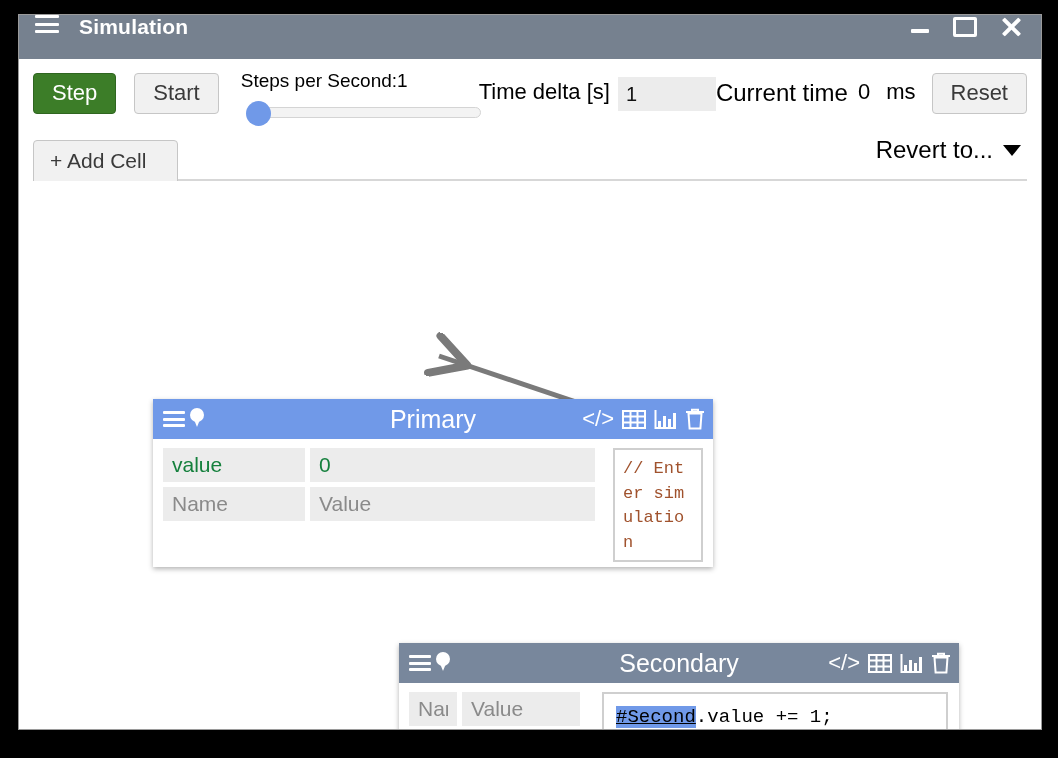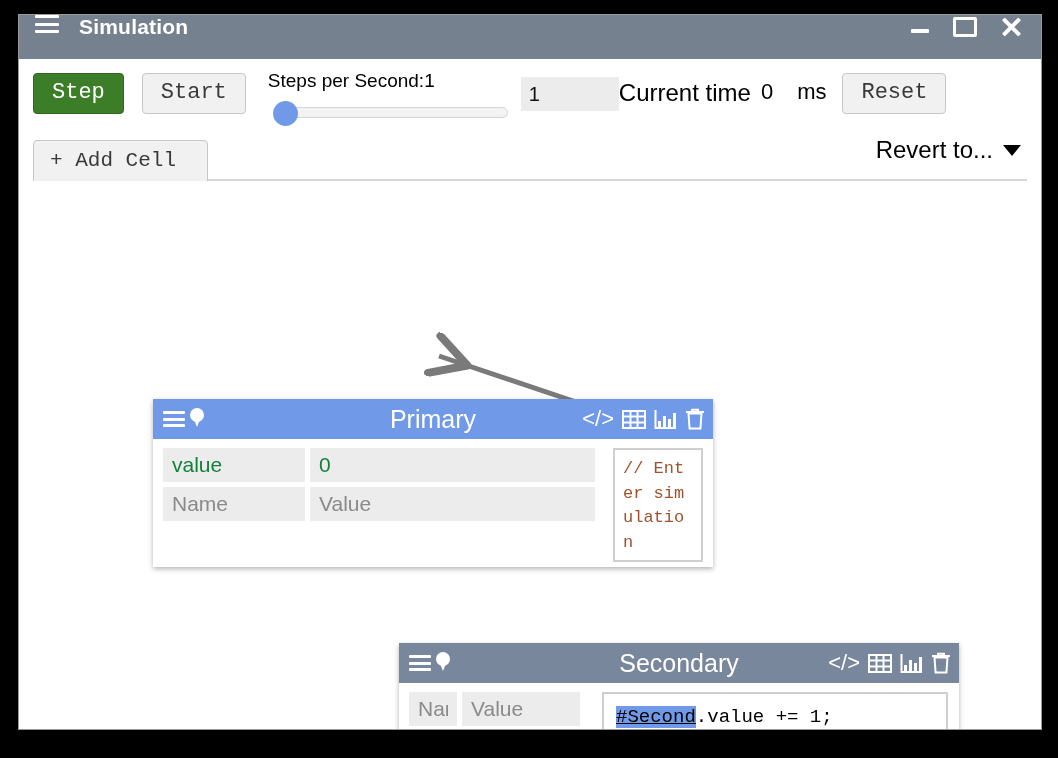--- a/index.html
+++ b/index.html
@@ -84,21 +84,21 @@
     height: 58px;
     position: relative;
   }
   #toolbar-divider {
     height: 2px;
     background: #d7d7d7;
     margin: 0 14px;
   }
 
   .btn {
-    font-family: Liberation Mono, monospace;
+    font-family: Liberation Sans, sans-serif;
     font-size: 22px;
     border-radius: 4px;
     padding: 6px 18px 8px 18px;
     cursor: pointer;
     line-height: 1.15;
     white-space: nowrap;
   }
   .btn-green {
     background: #3c7d28;
     color: #ffffff;
@@ -173,21 +173,21 @@
     font-size: 24px;
     color: #000000;
     white-space: nowrap;
   }
   #current-time-value {
     margin-left: 10px; margin-top: 10px;
     align-self: flex-start;
     font-size: 22px; color: #000000;
   }
   #current-time-unit {
-    margin-left: 24px; margin-top: 10px;
+    margin-left: 16px; margin-top: 10px;
     align-self: flex-start;
     font-size: 22px; color: #000000;
   }
   #reset-button {
     margin-left: 16px;
     margin-top: 4px;
     align-self: flex-start;
   }
 
   #add-cell-button { font-size: 21px; padding: 8px 31px 10px 16px; margin-top: 25px; }
@@ -358,20 +358,21 @@
       <div id="start-button" class="btn btn-plain">Start</div>
 
       <div id="sps-wrap">
         <div id="sps-label">Steps per Second:1</div>
         <div id="sps-slider">
           <div id="sps-track"></div>
           <div id="sps-thumb"></div>
         </div>
       </div>
 
+      <div id="time-delta-label">Time delta [s]</div>
       <input id="time-delta-input" type="text" class="fld" value="1" style="">
       <div id="current-time-label">Current time</div>
       <div id="current-time-value">0</div>
       <div id="current-time-unit">ms</div>
       <div id="reset-button" class="btn btn-plain">Reset</div>
     </div>
 
     <div id="toolbar-row2">
       <div id="add-cell-button" class="btn btn-plain">+ Add Cell</div>
       <div id="revert-dropdown">

